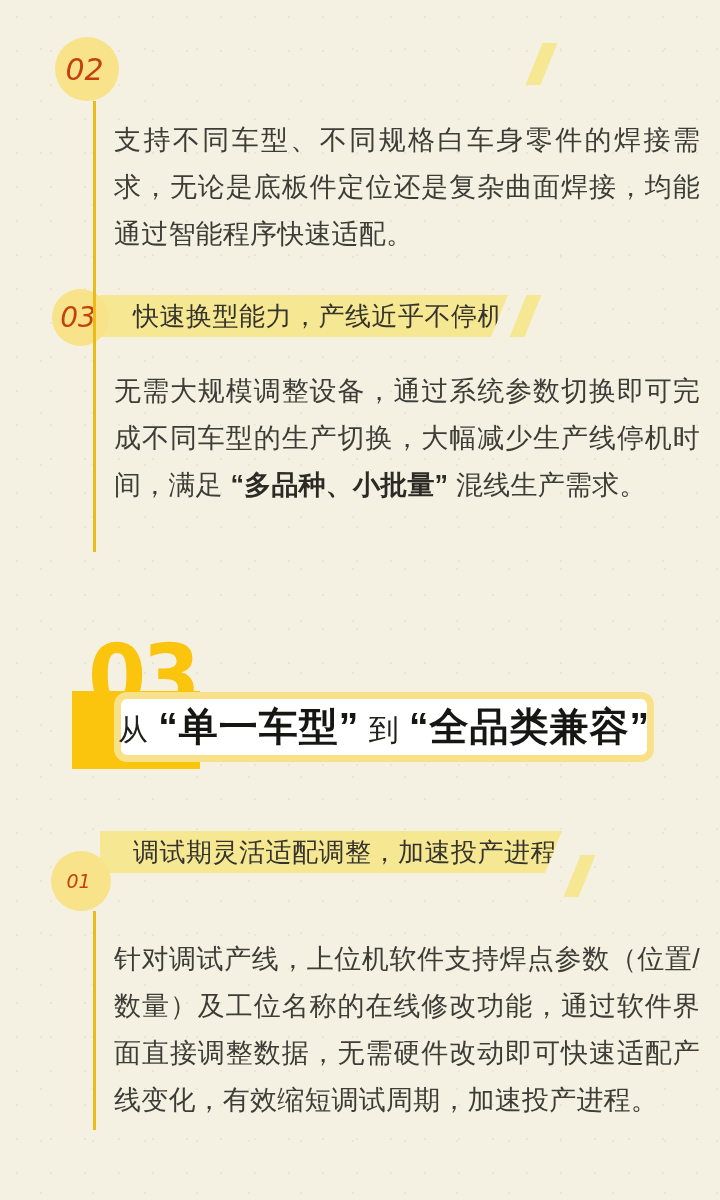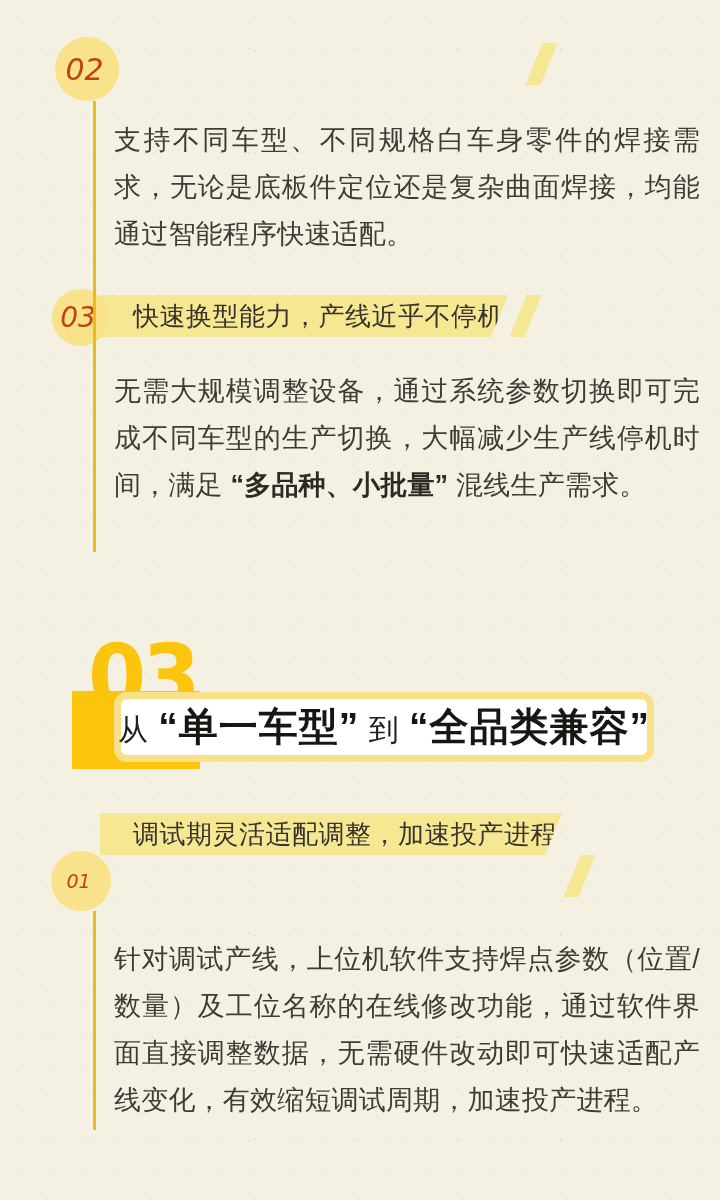--- a/index.html
+++ b/index.html
@@ -33,21 +33,21 @@
     position:absolute;left:100px;height:42px;background:#F6E893;z-index:2;
     clip-path:polygon(0 0, 100% 0, calc(100% - 17px) 100%, 0 100%);
   }
   .band .heading{
     display:block;line-height:42px;font-size:26px;color:#35332C;
     padding-left:33px;white-space:nowrap;letter-spacing:0.5px;
   }
   .band-tip{position:absolute;height:42px;width:15px;background:#F6E893;transform:skewX(-22deg);z-index:2;}
   #band-02{top:43px;width:424px;}   #tip-02{top:43px;left:534px;}
   #band-03{top:295px;width:408px;}  #tip-03{top:295px;left:518px;}
-  #band-01{top:813px;width:462px;}  #tip-01{top:855px;left:572px;}
+  #band-01{top:831px;width:462px;}  #tip-01{top:855px;left:572px;}
   
   .body-text{
     position:absolute;left:114px;width:586px;margin:0;
     font-size:27px;line-height:47px;color:#3E3C37;letter-spacing:0.2px;
     text-align:justify;
   }
   #body-02{top:117px;}
   #body-03{top:368px;}
   #body-01{top:936px;}
   .rich-b{font-weight:700;color:#2B2A25;}

